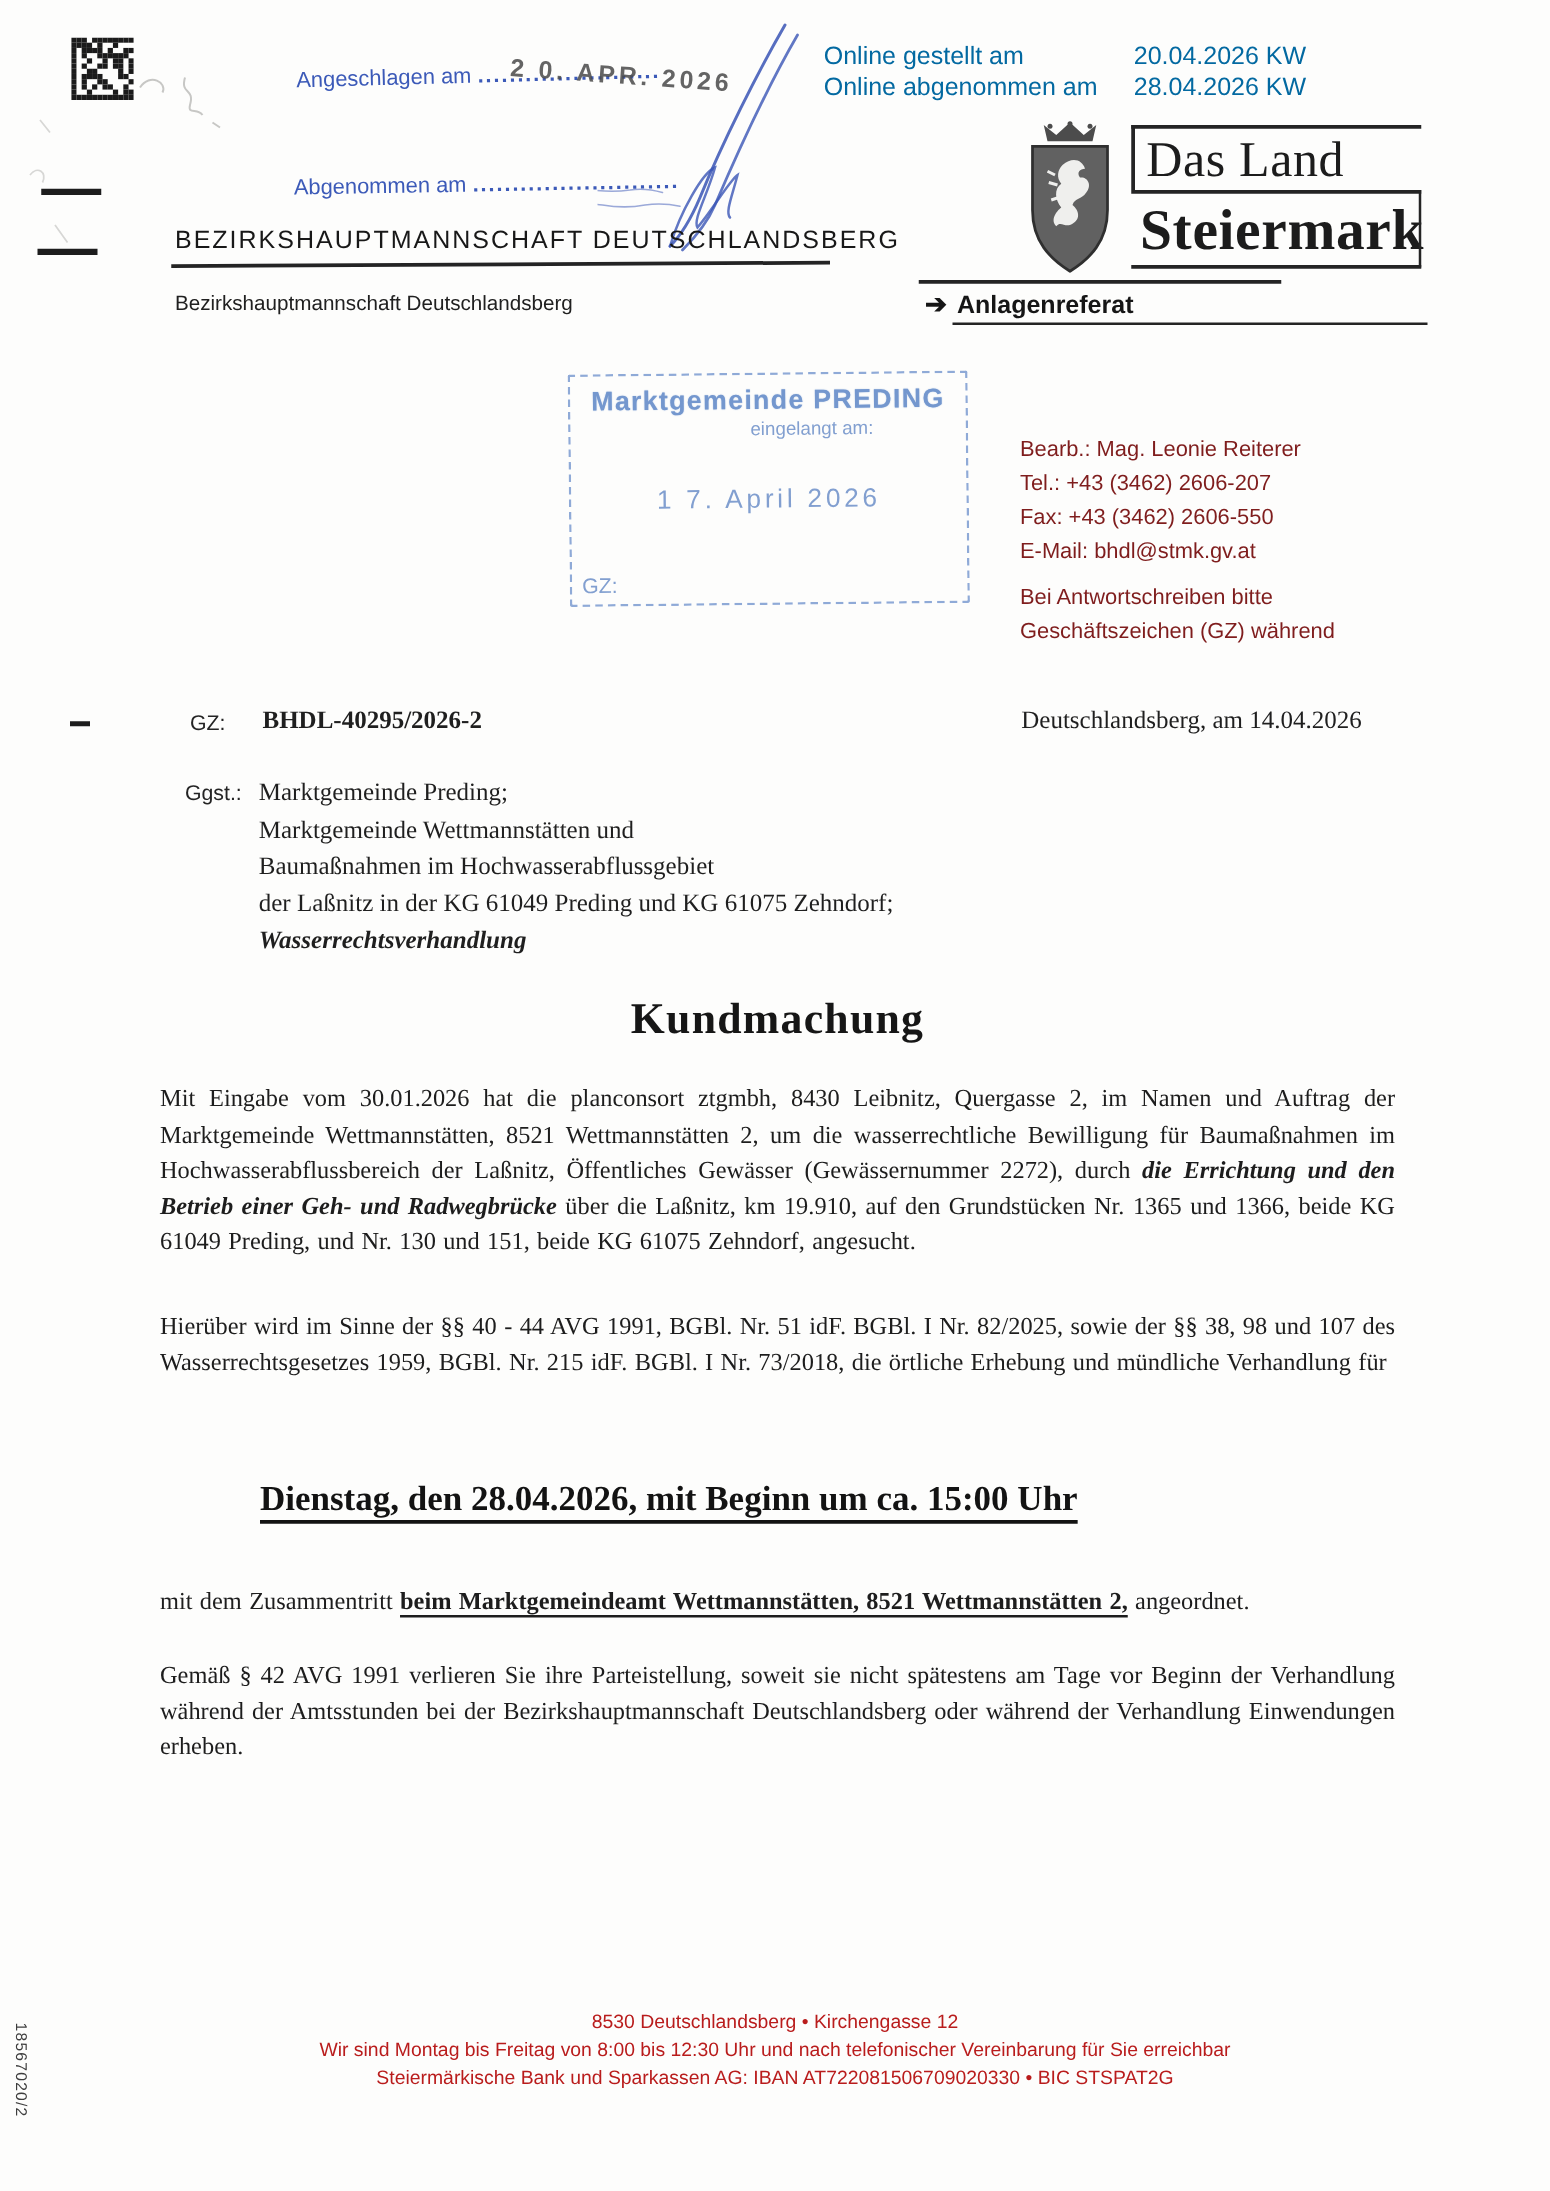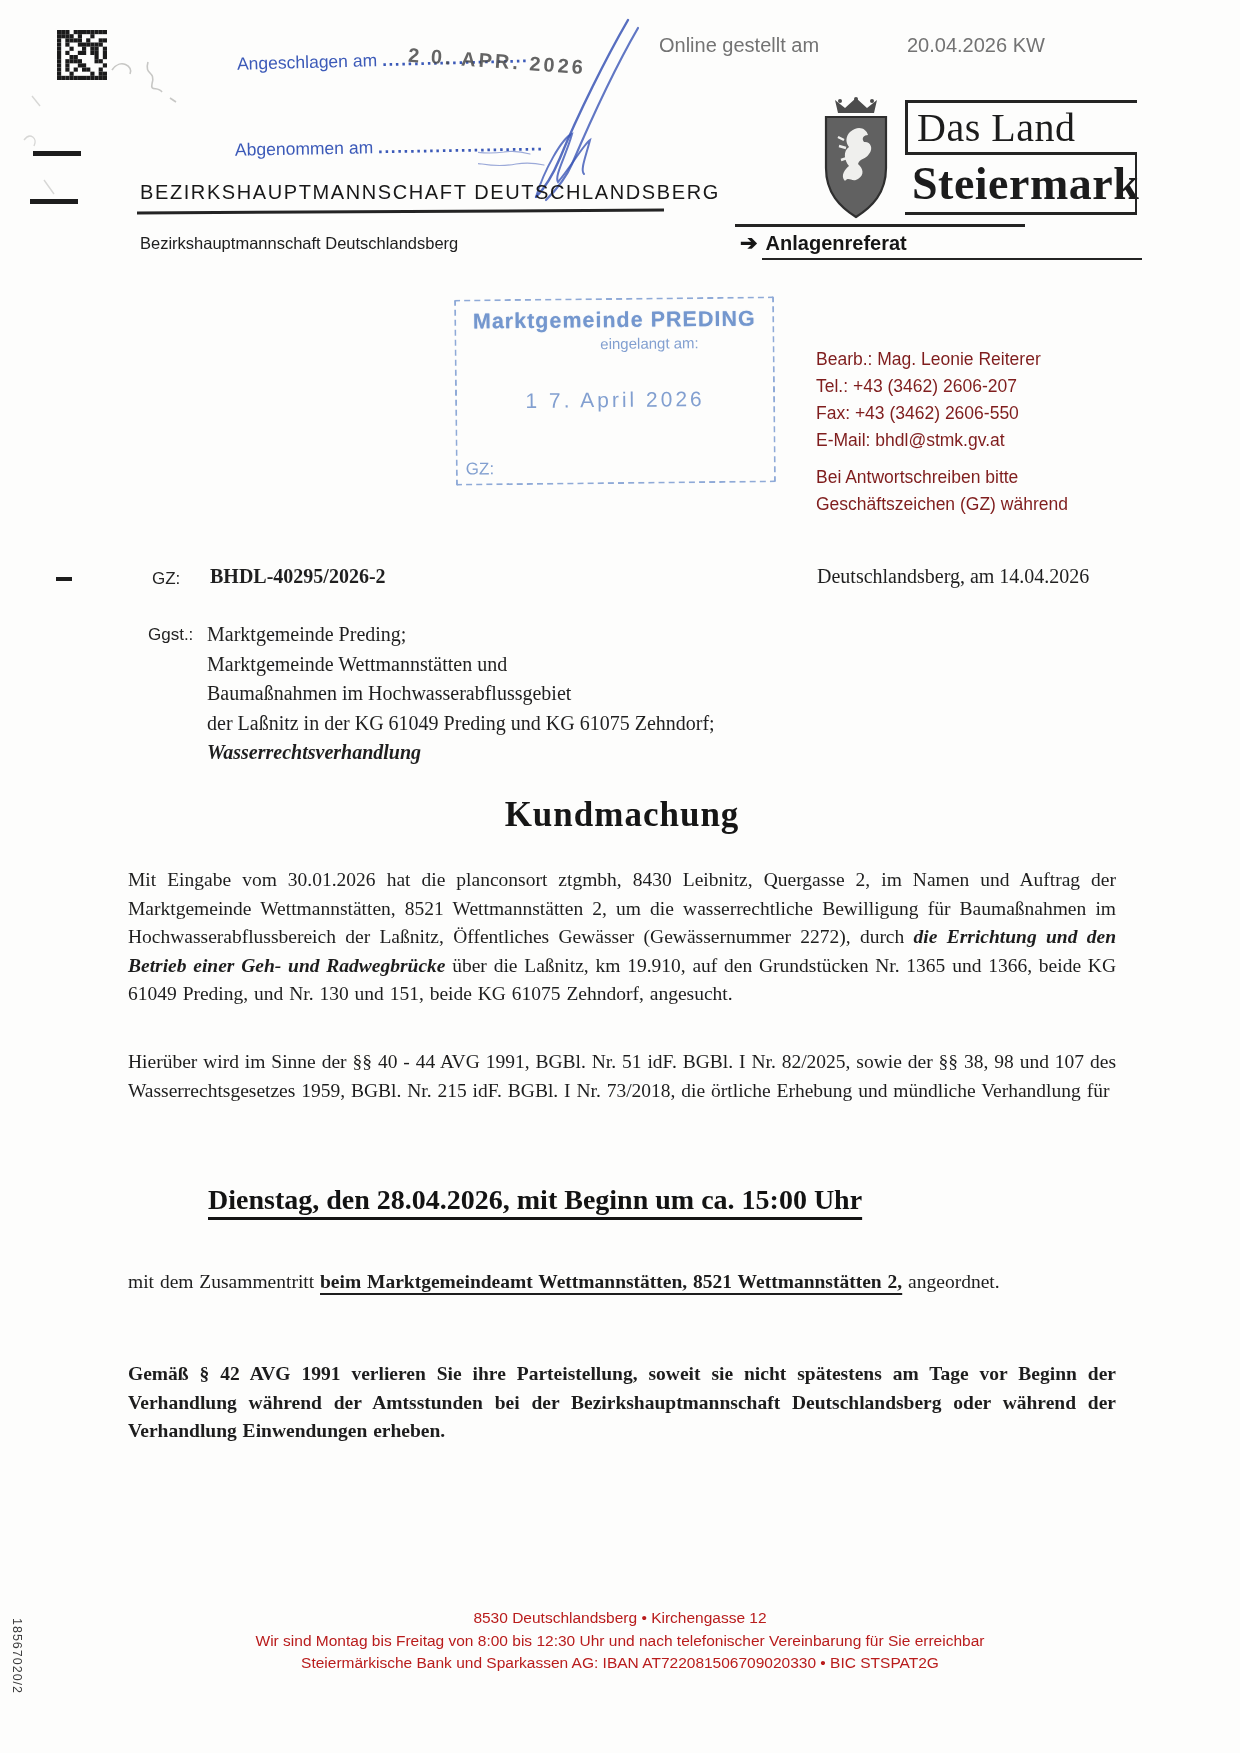--- a/index.html
+++ b/index.html
@@ -7,21 +7,21 @@
     position:relative;width:1240px;height:1753px;background:#fdfdfc;
     font-family:"Liberation Serif",serif;color:#1f1f1f;overflow:hidden;
   }
   .abs{position:absolute;}
   .post-row{font-family:"Liberation Sans",sans-serif;font-size:17.5px;color:#3c5ab8;white-space:nowrap;}
   .post-dots{letter-spacing:1.5px;font-weight:bold;}
   .date-stamp{
     font-family:"Liberation Sans",sans-serif;font-size:20px;color:#4a4a4a;opacity:.85;
     letter-spacing:3px;transform:rotate(4deg);white-space:nowrap;font-weight:bold;
   }
-  .online-block{font-family:"Liberation Sans",sans-serif;font-size:20px;color:#737373;line-height:25px;}
+  .online-block{font-family:"Liberation Sans",sans-serif;font-size:20px;color:#0369a1;line-height:25px;}
   .online-row{display:flex;}
   .online-row .lbl{width:248px;flex:0 0 auto;}
   
   .authority-title{font-family:"Liberation Sans",sans-serif;font-size:20px;letter-spacing:1.6px;color:#181818;white-space:nowrap;}
   .rule{background:#242424;}
   .authority-sub{font-family:"Liberation Sans",sans-serif;font-size:16.5px;color:#202020;}
   .brand-text1{font-size:40px;line-height:1;color:#1c1c1c;letter-spacing:.5px;}
   .brand-text2{font-size:46px;line-height:1;color:#1c1c1c;font-weight:600;letter-spacing:.5px;}
   .dept{font-family:"Liberation Sans",sans-serif;font-size:20px;font-weight:bold;color:#161616;white-space:nowrap;}
   .dept .arrow{font-size:21px;margin-right:8px;}
@@ -188,20 +188,24 @@
       <path d="M-32 140 q14 -4 28 -2 q16 2 30 0 q12 -2 26 2" stroke-width="1.2" opacity=".5"></path>
       <path d="M-30 150 q18 -2 34 0 q18 3 34 0 q14 -2 28 1" stroke-width="1.2" opacity=".5"></path>
     </g>
   </svg>
 
   <div class="abs online-block" style="left:659px;top:33px;">
     <div class="online-row">
       <span class="lbl">Online gestellt am</span>
       <span>20.04.2026 KW</span>
     </div>
+    <div class="online-row">
+      <span class="lbl">Online abgenommen am</span>
+      <span>28.04.2026 KW</span>
+    </div>
   </div>
 
   <div class="abs authority-title" style="left:140px;top:181px;">BEZIRKSHAUPTMANNSCHAFT DEUTSCHLANDSBERG</div>
   <div class="abs rule" style="left:137px;top:210px;width:527px;height:2.5px;transform:rotate(-.3deg);"></div>
   <div class="abs authority-sub" style="left:140px;top:234px;">Bezirkshauptmannschaft Deutschlandsberg</div>
 
   <div class="abs" style="left:820px;top:96px;">
     <svg width="72" height="126" viewBox="0 0 72 126">
       <path d="M18 17 H54 L57 4 L47 12 L36 2 L25 12 L15 4 Z" fill="#4c4c4c"></path>
       <circle cx="20" cy="5" r="2" fill="#4c4c4c"></circle>
@@ -264,21 +268,21 @@
   </div>
 
   <div class="abs para" style="left:128px;top:1048px;width:988px;">Hierüber wird im Sinne der §§ 40 - 44 AVG 1991, BGBl. Nr. 51 idF. BGBl. I Nr. 82/2025, sowie der §§ 38, 98 und 107 des Wasserrechtsgesetzes 1959, BGBl. Nr. 215 idF. BGBl. I Nr. 73/2018, die örtliche Erhebung und mündliche Verhandlung für</div>
 
   <div class="abs appointment" style="left:208px;top:1184px;">Dienstag, den 28.04.2026, mit Beginn um ca. 15:00 Uhr</div>
 
   <div class="abs para" style="left:128px;top:1268px;width:988px;">
     <span>mit dem Zusammentritt </span><span class="p3-u">beim Marktgemeindeamt Wettmannstätten, 8521 Wettmannstätten 2,</span><span> angeordnet.</span>
   </div>
 
-  <div class="abs para" style="left:128px;top:1360px;width:988px;font-weight:bold;">Gemäß § 42 AVG 1991 verlieren Sie ihre Parteistellung, soweit sie nicht spätestens am Tage vor Beginn der Verhandlung während der Amtsstunden bei der Bezirkshauptmannschaft Deutschlandsberg oder während der Verhandlung Einwendungen erheben.</div>
+  <div class="abs para" style="left:128px;top:1327px;width:988px;">Gemäß § 42 AVG 1991 verlieren Sie ihre Parteistellung, soweit sie nicht spätestens am Tage vor Beginn der Verhandlung während der Amtsstunden bei der Bezirkshauptmannschaft Deutschlandsberg oder während der Verhandlung Einwendungen erheben.</div>
 
   <div class="abs footer" style="left:70px;top:1607px;width:1100px;">
     <div>8530 Deutschlandsberg • Kirchengasse 12</div>
     <div>Wir sind Montag bis Freitag von 8:00 bis 12:30 Uhr und nach telefonischer Vereinbarung für Sie erreichbar</div>
     <div>Steiermärkische Bank und Sparkassen AG: IBAN AT722081506709020330 • BIC STSPAT2G</div>
   </div>
 
   <div class="abs margin-code" style="left:10px;top:1618px;height:110px;">18567020/2</div>
 
 </div>

